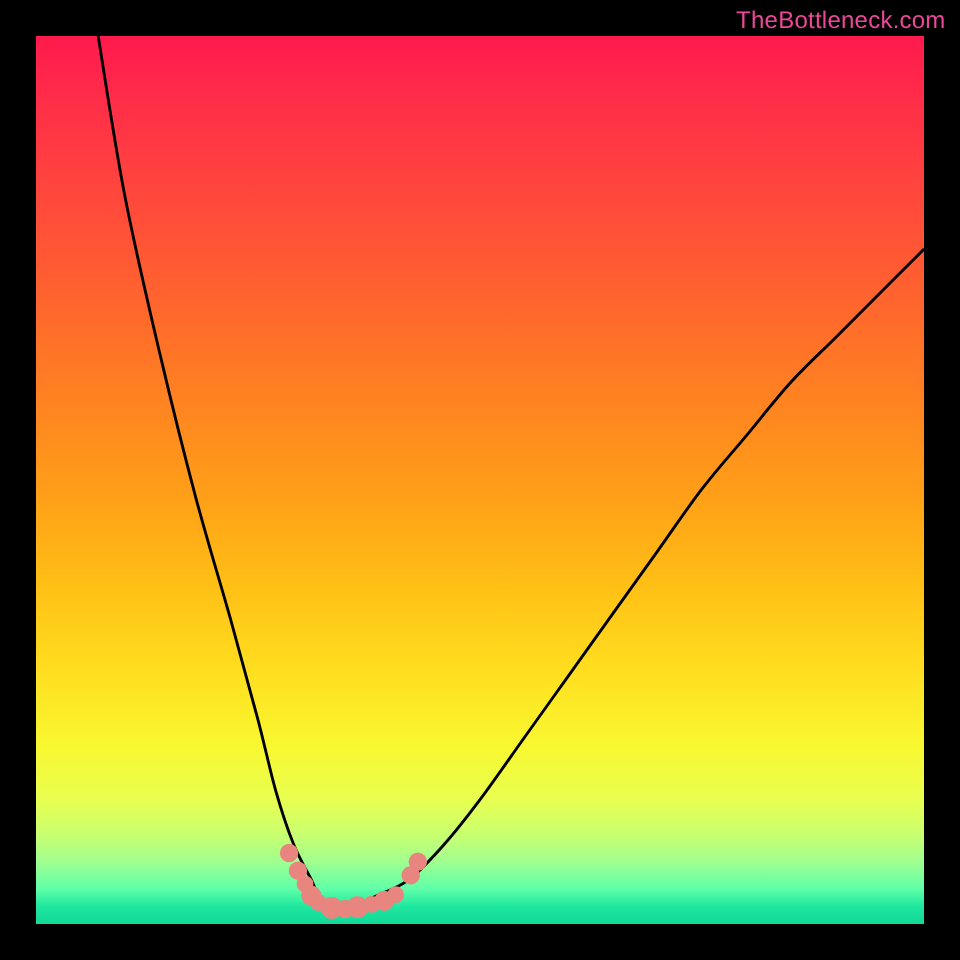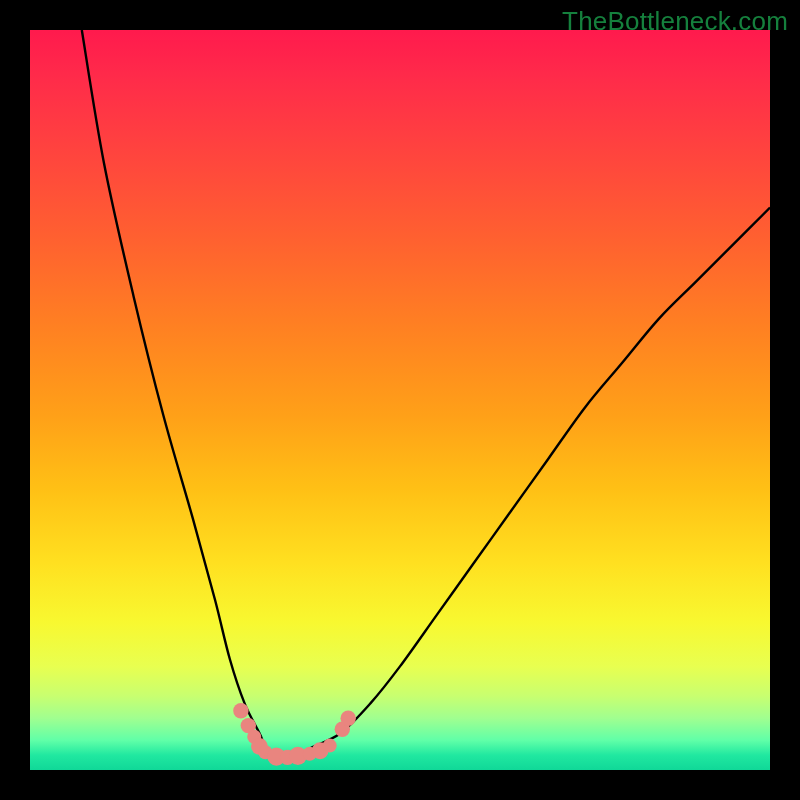--- a/index.html
+++ b/index.html
@@ -48,22 +48,22 @@
       #a0ff90 93%,
       #60ffa8 96%,
       #20e8a0 98%,
       #10d898 100%
     );
   }
   .watermark {
     position: absolute;
     top: 6px;
     right: 12px;
-    color: #15803d;
-    font-size: 26px;
+    color: #ec4899;
+    font-size: 20px;
     font-weight: 500;
     letter-spacing: 0.2px;
     z-index: 5;
   }
   svg.curve {
     position: absolute;
     left: 0;
     top: 0;
     width: 740px;
     height: 740px;

